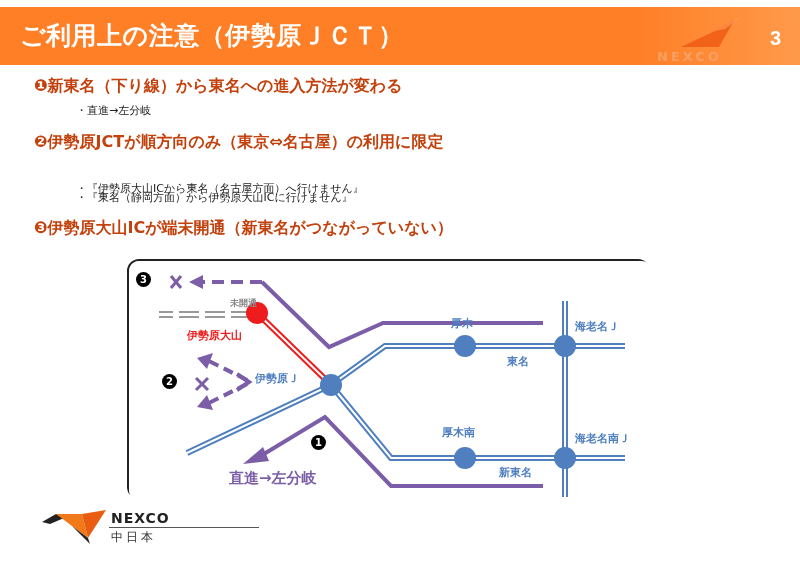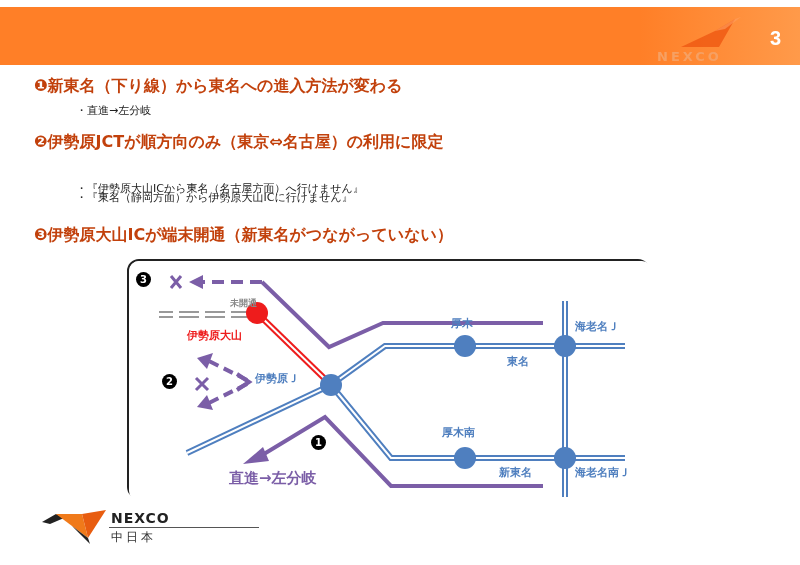--- a/index.html
+++ b/index.html
@@ -66,40 +66,41 @@
   .footer-sub {
     position:absolute; left:111px; top:529px;
     font-size:12px; color:#333; letter-spacing:3px;
     font-family:"DejaVu Sans", sans-serif;
   }
 </style>
 </head>
 <body>
 
 <div class="header">
+  <div class="header-title">ご利用上の注意（伊勢原ＪＣＴ）</div>
   <svg style="position:absolute;left:675px;top:8px;" width="70" height="34">
     <polygon points="6,32 44,32 60,4 40,16" fill="#f05a14" opacity="0.85"></polygon>
     <polygon points="40,16 60,4 66,2 50,14" fill="#ffa060" opacity="0.6"></polygon>
   </svg>
   <div class="header-logo-text">NEXCO</div>
   <div class="header-page-num">3</div>
 </div>
 
 <div class="heading" style="top:76px;">
   <span>❶</span><span>新東名（下り線）から東名への進入方法が変わる</span>
 </div>
 <div class="sub" style="left:76px;top:103px;">・直進→左分岐</div>
 
 <div class="heading" style="top:132px;">
   <span>❷</span><span>伊勢原JCTが順方向のみ（東京⇔名古屋）の利用に限定</span>
 </div>
 <div class="sub" style="left:76px;top:165px;margin-top:16px;">・『伊勢原大山ICから東名（名古屋方面）へ行けません』</div>
 <div class="sub" style="left:76px;top:190px;">・『東名（静岡方面）から伊勢原大山ICに行けません』</div>
 
-<div class="heading" style="top:225px;">
+<div class="heading" style="top:218px;">
   <span>❸</span><span>伊勢原大山ICが端末開通（新東名がつながっていない）</span>
 </div>
 
 <div class="diagram-box">
   <svg class="diagram-svg" width="523" height="240" viewBox="0 0 523 240">
     <defs>
       <marker id="arrowP" markerWidth="10" markerHeight="10" refX="2" refY="5" orient="auto" markerUnits="userSpaceOnUse">
         <path d="M10,0 L0,5 L10,10 Z" fill="#7b5ea7"></path>
       </marker>
     </defs>
@@ -242,21 +243,21 @@
   <div class="badge" style="left:182px;top:174px;">1</div>
 
   <div class="lbl lbl-gray" style="left:55px;top:36px;">未開通</div>
   <div class="lbl lbl-red" style="left:58px;top:67px;">伊勢原大山</div>
   <div class="lbl lbl-blue" style="left:126px;top:110px;">伊勢原Ｊ</div>
   <div class="lbl lbl-blue" style="left:322px;top:55px;">厚木</div>
   <div class="lbl lbl-blue" style="left:378px;top:93px;">東名</div>
   <div class="lbl lbl-blue" style="left:446px;top:58px;">海老名Ｊ</div>
   <div class="lbl lbl-blue" style="left:313px;top:164px;">厚木南</div>
   <div class="lbl lbl-blue" style="left:370px;top:204px;">新東名</div>
-  <div class="lbl lbl-blue" style="left:446px;top:170px;margin-top:34px;">海老名南Ｊ</div>
+  <div class="lbl lbl-blue" style="left:446px;top:170px;">海老名南Ｊ</div>
   <div class="lbl lbl-purple" style="left:100px;top:208px;">直進→左分岐</div>
 </div>
 
 <svg class="footer-logo" width="64" height="36" viewBox="0 0 64 36">
   <polygon points="0,14 14,6 22,10 8,16" fill="#222"></polygon>
   <polygon points="14,6 40,6 46,30 30,18" fill="#f07a1a"></polygon>
   <polygon points="30,18 46,30 48,36" fill="#222"></polygon>
   <polygon points="40,6 64,2 46,30" fill="#e85d10"></polygon>
 </svg>
 <div class="footer-text">NEXCO</div>

